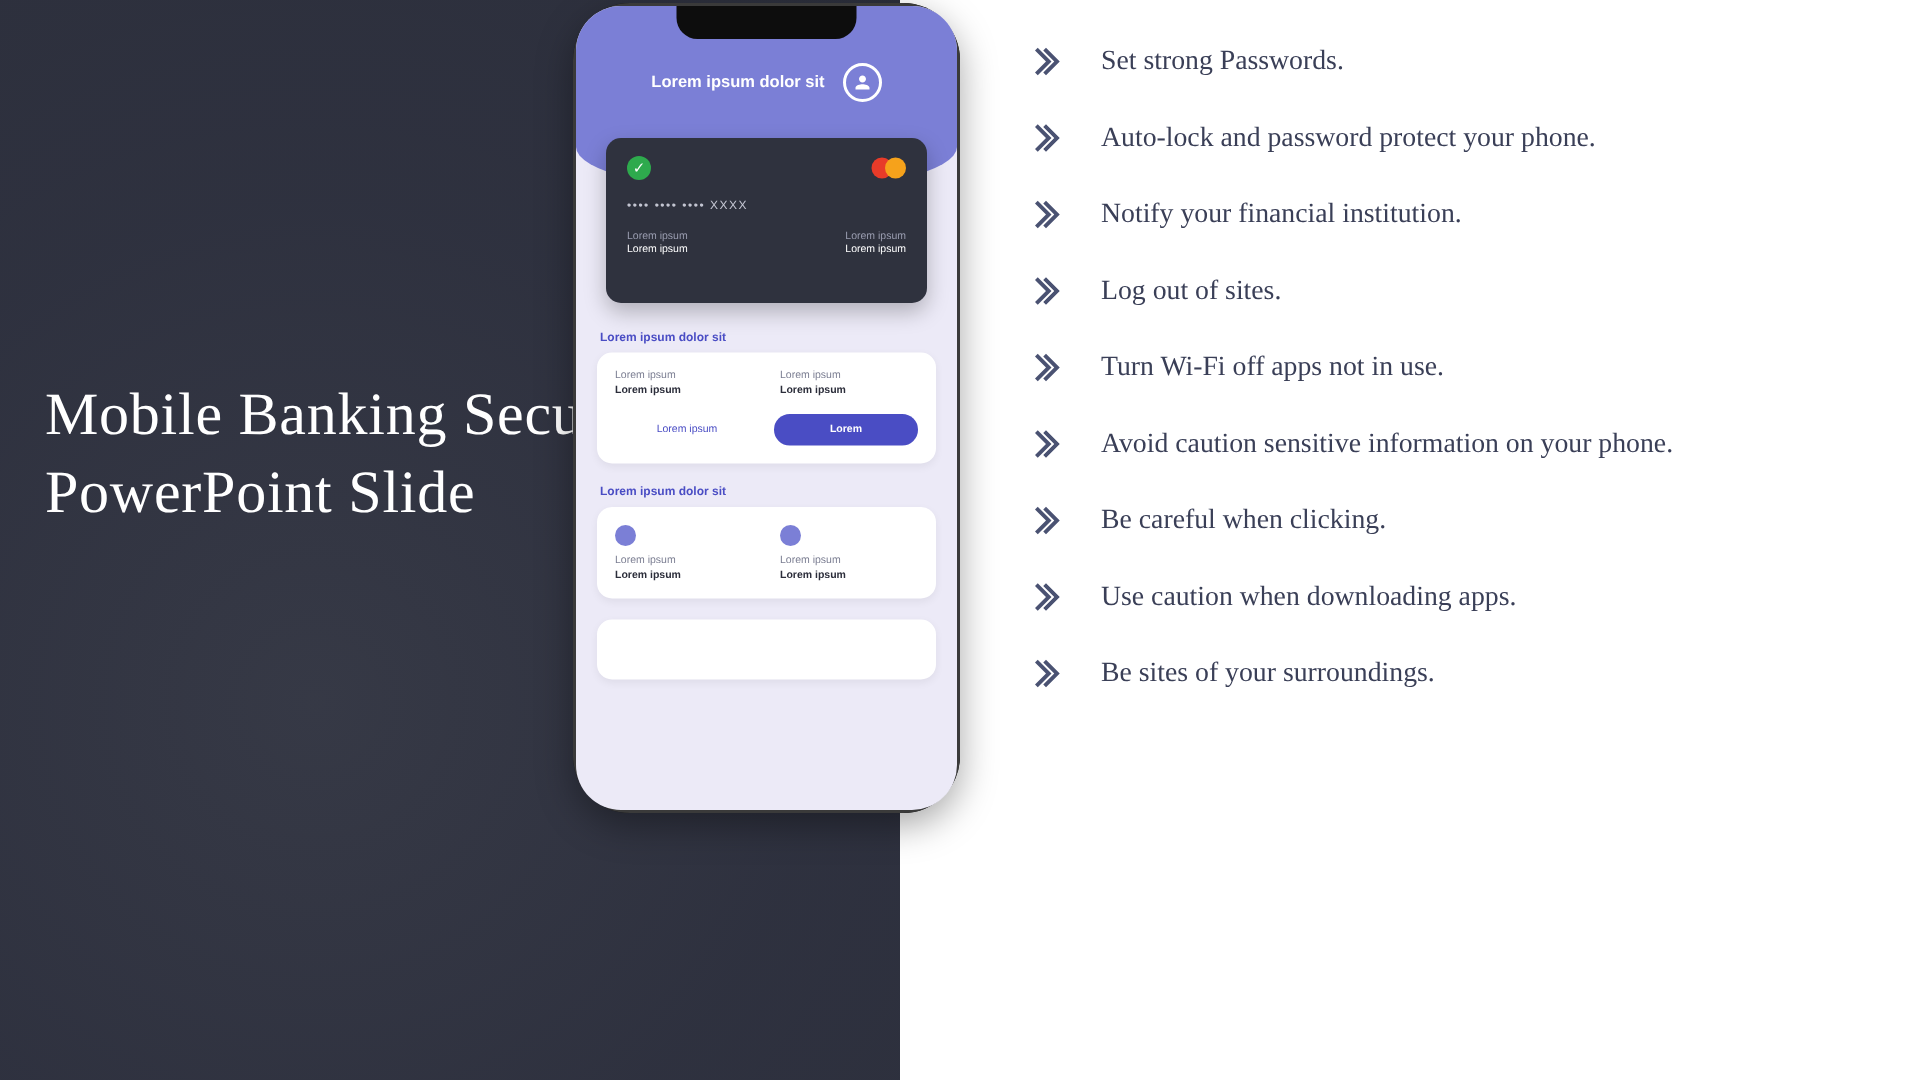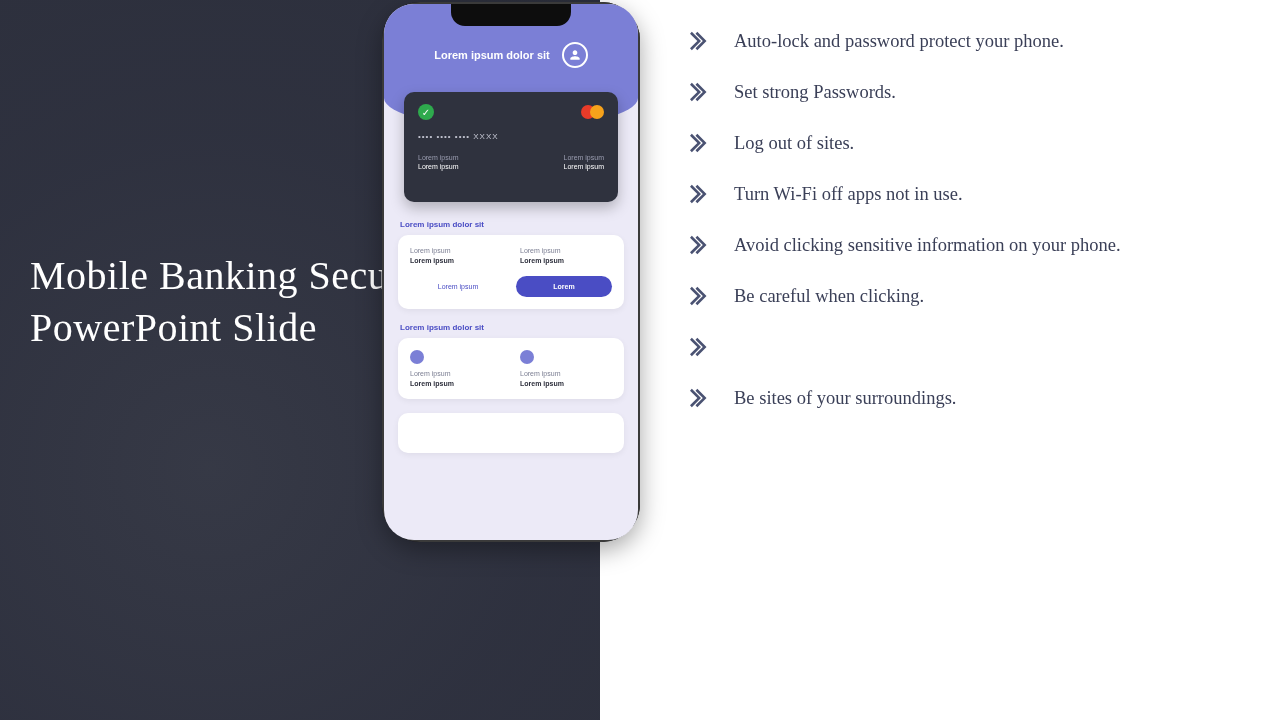--- a/index.html
+++ b/index.html
@@ -119,30 +119,39 @@
 
   <div class="right">
     <ul class="tips">
       <li>
           <span class="chev">
             <svg viewBox="0 0 24 24">
               <path fill="#4a5272" d="M6 4l2-2 10 10L8 22l-2-2 8-8z"></path>
               <path fill="#4a5272" d="M0 4l2-2 10 10L2 22l-2-2 8-8z"></path>
             </svg>
           </span>
+          <span>Set strong Passwords.</span>
+        </li>
+      <li>
+          <span class="chev">
+            <svg viewBox="0 0 24 24">
+              <path fill="#4a5272" d="M6 4l2-2 10 10L8 22l-2-2 8-8z"></path>
+              <path fill="#4a5272" d="M0 4l2-2 10 10L2 22l-2-2 8-8z"></path>
+            </svg>
+          </span>
           <span>Auto-lock and password protect your phone.</span>
         </li>
       <li>
           <span class="chev">
             <svg viewBox="0 0 24 24">
               <path fill="#4a5272" d="M6 4l2-2 10 10L8 22l-2-2 8-8z"></path>
               <path fill="#4a5272" d="M0 4l2-2 10 10L2 22l-2-2 8-8z"></path>
             </svg>
           </span>
-          <span>Set strong Passwords.</span>
+          <span>Notify your financial institution.</span>
         </li>
       <li>
           <span class="chev">
             <svg viewBox="0 0 24 24">
               <path fill="#4a5272" d="M6 4l2-2 10 10L8 22l-2-2 8-8z"></path>
               <path fill="#4a5272" d="M0 4l2-2 10 10L2 22l-2-2 8-8z"></path>
             </svg>
           </span>
           <span>Log out of sites.</span>
         </li>
@@ -155,38 +164,39 @@
           </span>
           <span>Turn Wi-Fi off apps not in use.</span>
         </li>
       <li>
           <span class="chev">
             <svg viewBox="0 0 24 24">
               <path fill="#4a5272" d="M6 4l2-2 10 10L8 22l-2-2 8-8z"></path>
               <path fill="#4a5272" d="M0 4l2-2 10 10L2 22l-2-2 8-8z"></path>
             </svg>
           </span>
-          <span>Avoid clicking sensitive information on your phone.</span>
+          <span>Avoid caution sensitive information on your phone.</span>
         </li>
       <li>
           <span class="chev">
             <svg viewBox="0 0 24 24">
               <path fill="#4a5272" d="M6 4l2-2 10 10L8 22l-2-2 8-8z"></path>
               <path fill="#4a5272" d="M0 4l2-2 10 10L2 22l-2-2 8-8z"></path>
             </svg>
           </span>
           <span>Be careful when clicking.</span>
         </li>
       <li>
           <span class="chev">
             <svg viewBox="0 0 24 24">
               <path fill="#4a5272" d="M6 4l2-2 10 10L8 22l-2-2 8-8z"></path>
               <path fill="#4a5272" d="M0 4l2-2 10 10L2 22l-2-2 8-8z"></path>
             </svg>
           </span>
+          <span>Use caution when downloading apps.</span>
         </li>
       <li>
           <span class="chev">
             <svg viewBox="0 0 24 24">
               <path fill="#4a5272" d="M6 4l2-2 10 10L8 22l-2-2 8-8z"></path>
               <path fill="#4a5272" d="M0 4l2-2 10 10L2 22l-2-2 8-8z"></path>
             </svg>
           </span>
           <span>Be sites of your surroundings.</span>
         </li>

